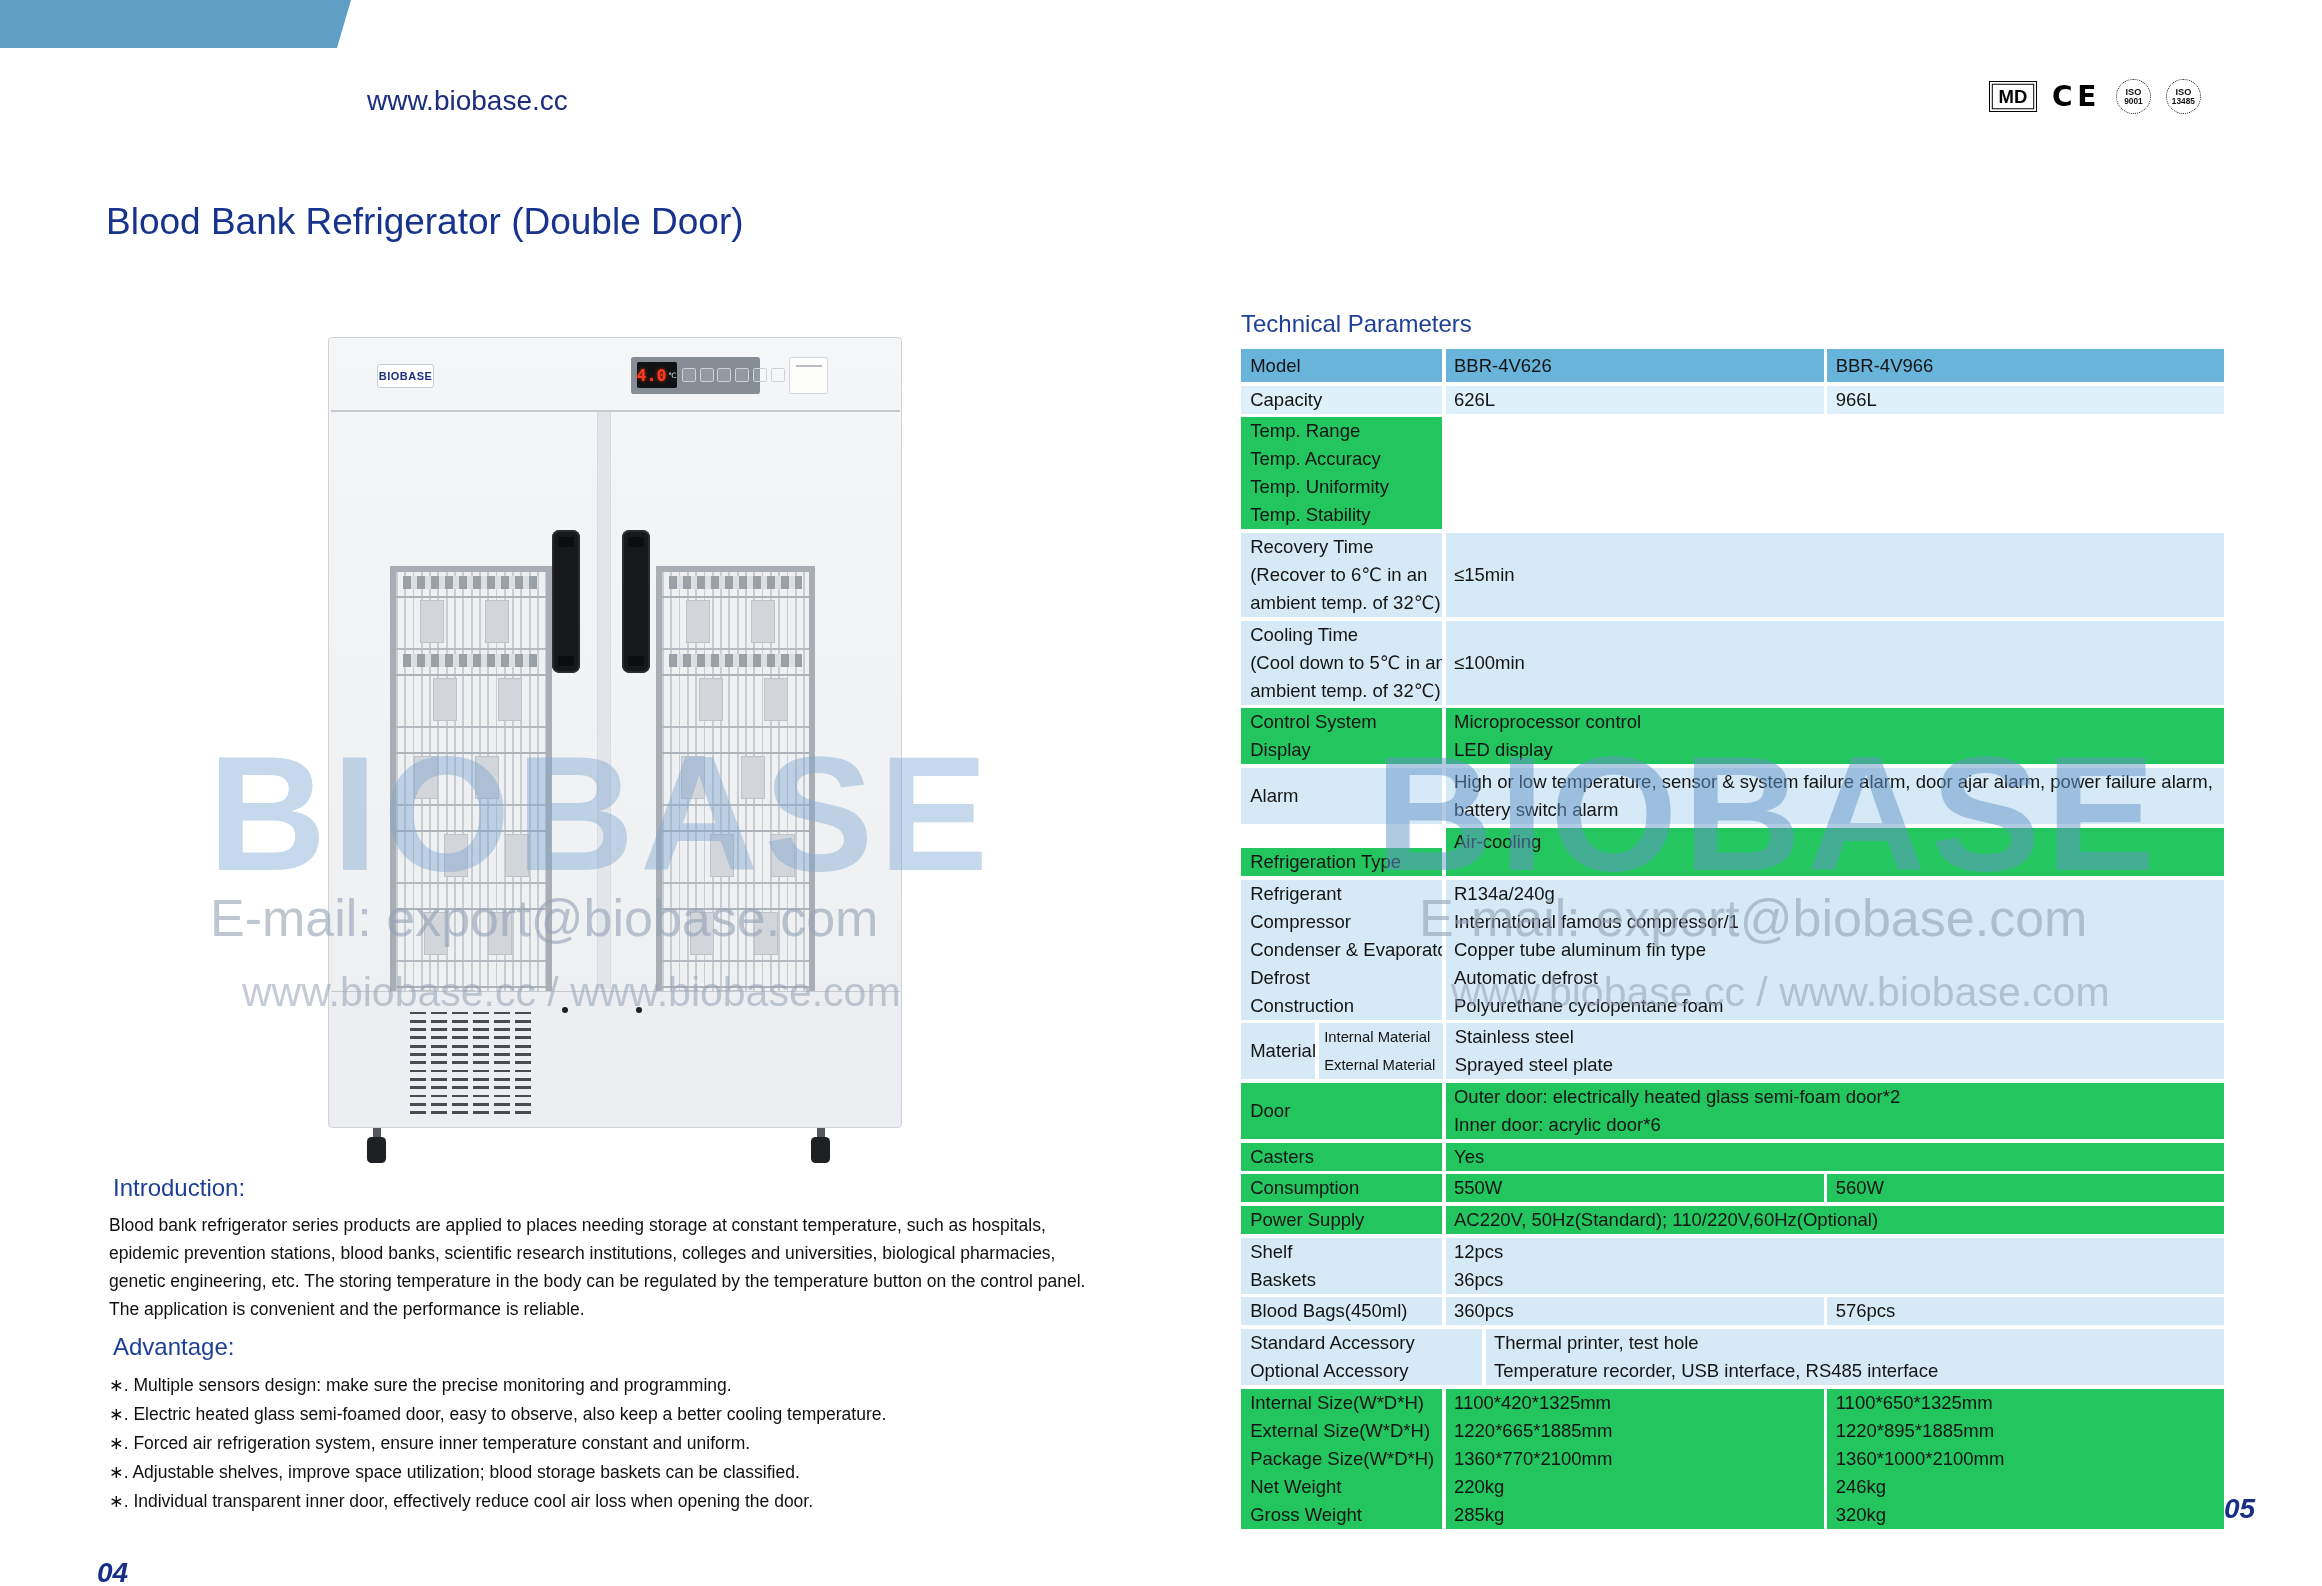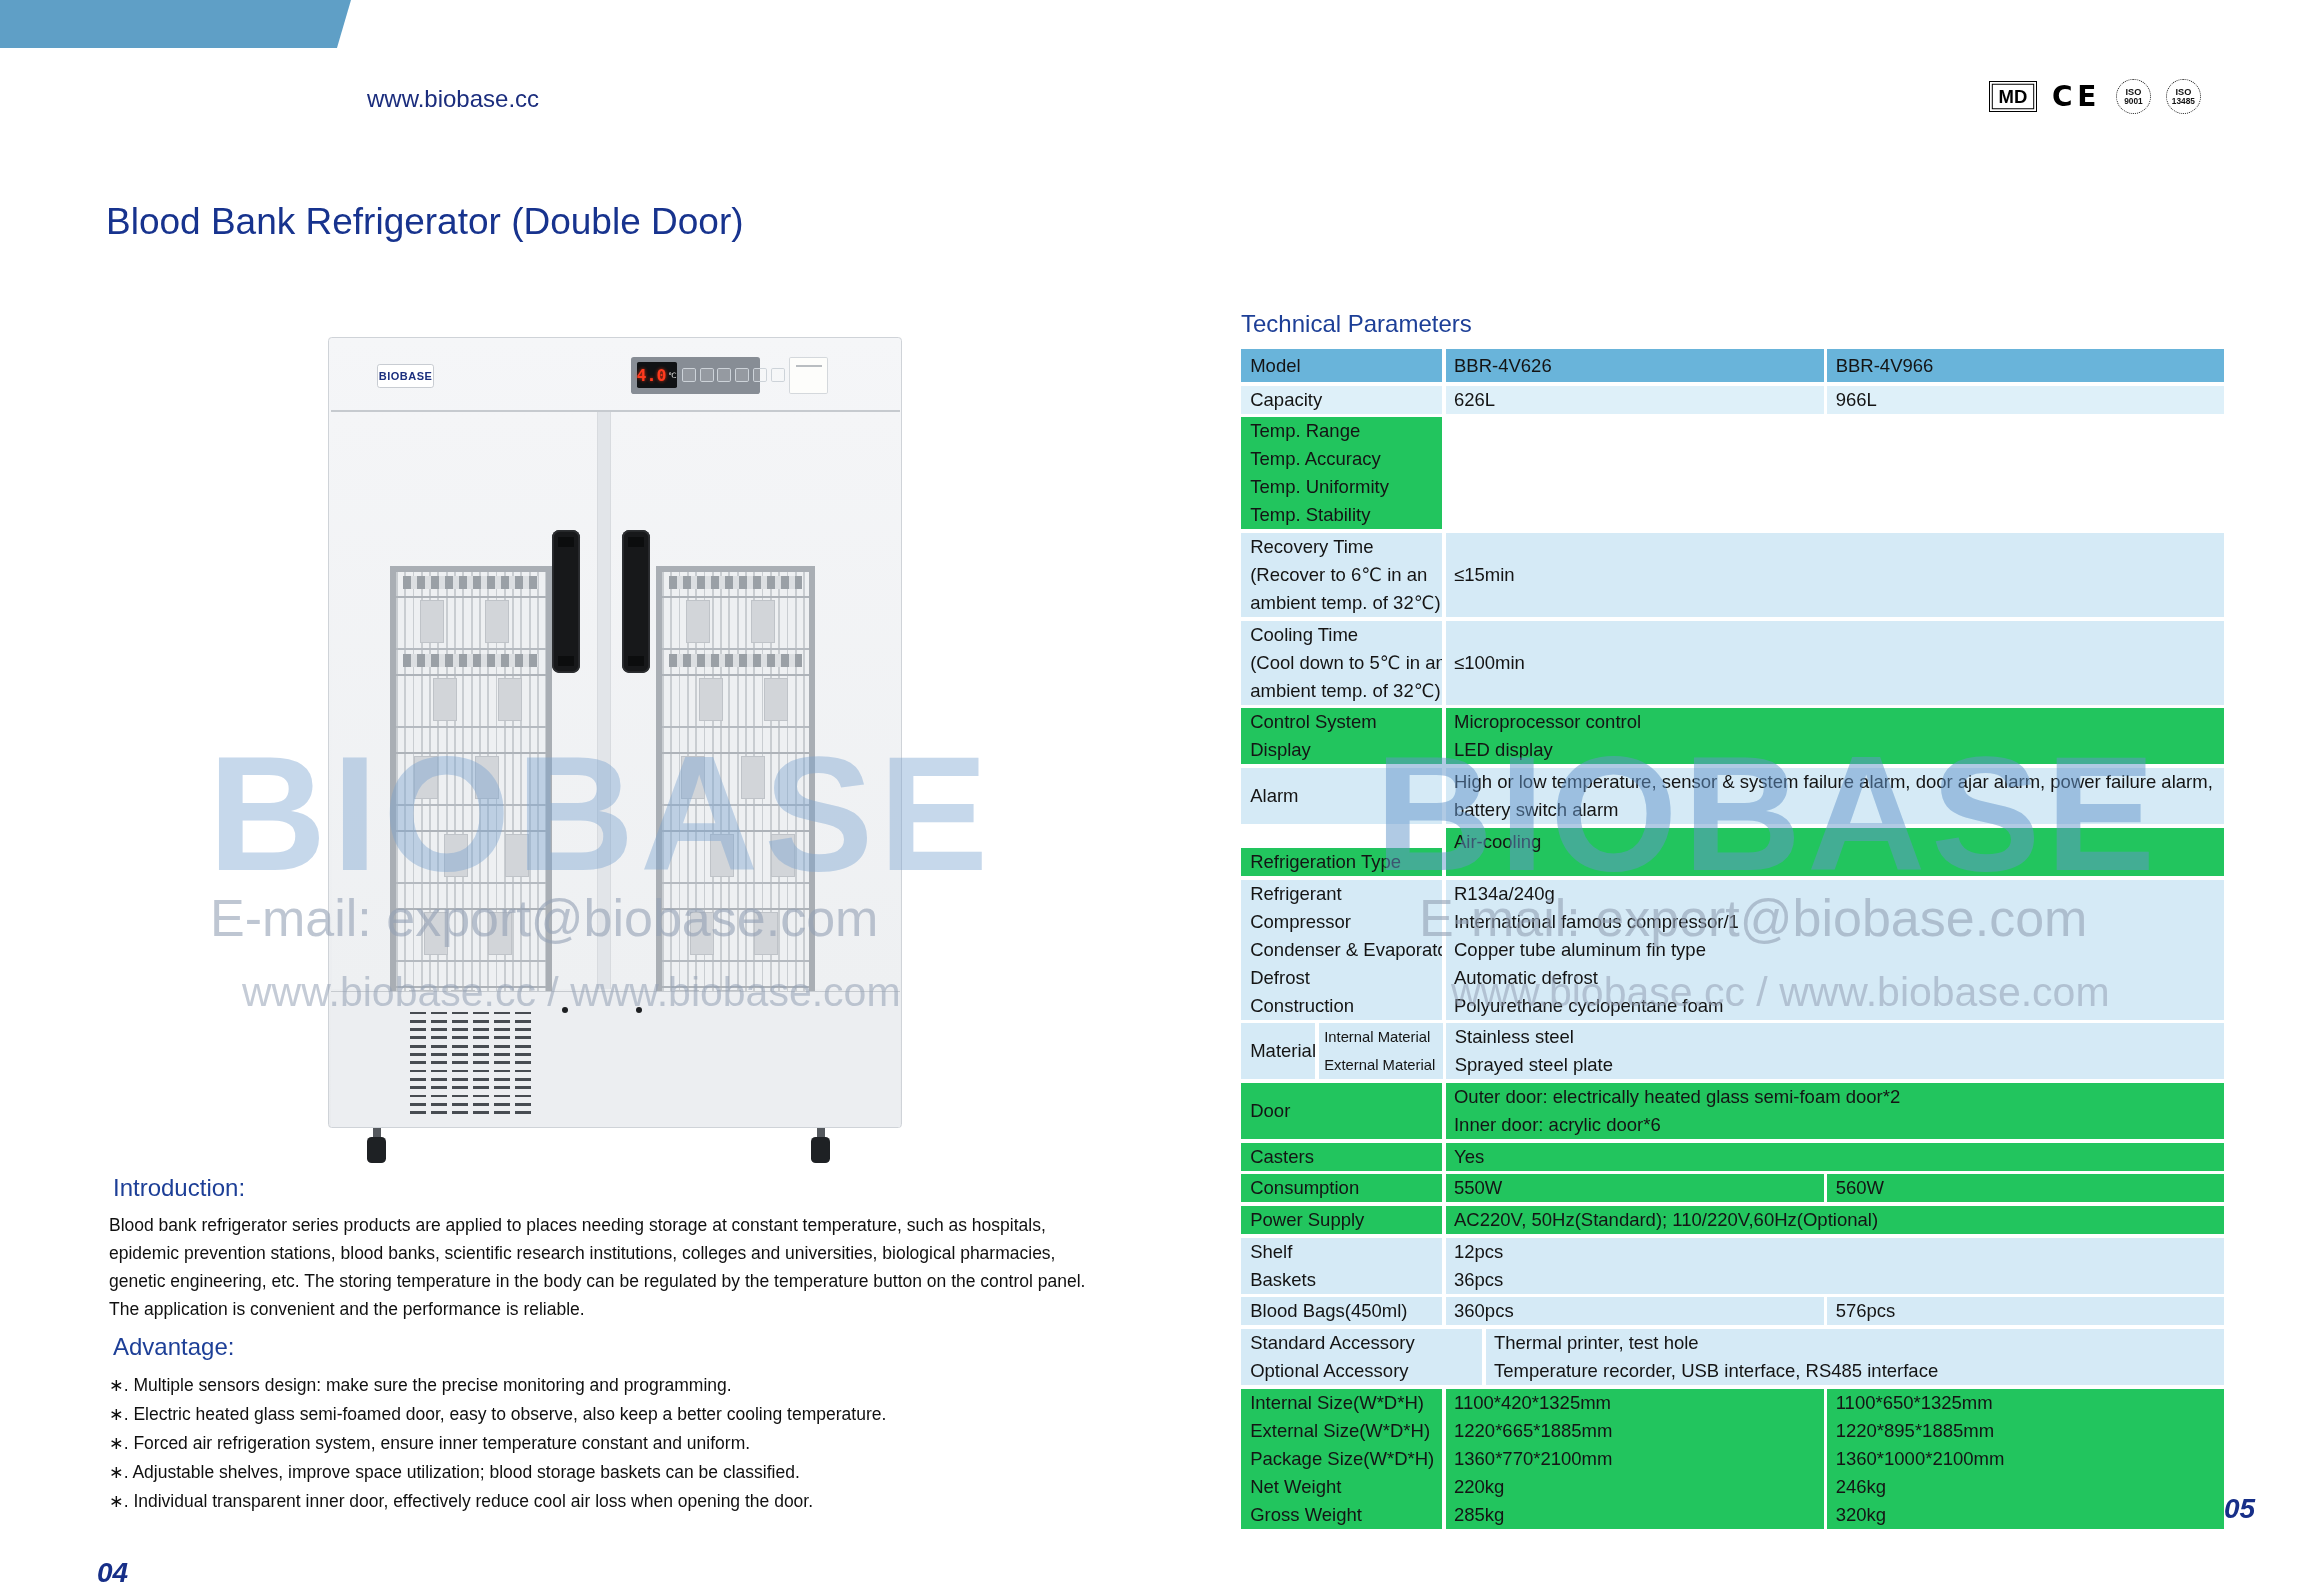--- a/index.html
+++ b/index.html
@@ -5,21 +5,21 @@
   html,body{margin:0;padding:0;background:#ffffff;}
   #page{position:relative;width:2322px;height:1587px;background:#ffffff;overflow:hidden;
         font-family:"Liberation Sans","DejaVu Sans",sans-serif;color:#141414;}
   .abs{position:absolute;}
 
   
   #banner{left:0;top:80;width:351px;height:48px;background:#5f9fc6;
           clip-path:polygon(0 0,100% 0,96% 100%,0 100%);z-index:2;}
   #brand-logo{left:109px;top:78px;width:185px;height:42px;line-height:42px;color:#fff;
               font-size:33px;font-weight:bold;letter-spacing:1.8px;z-index:3;}
-  #site-url{left:367px;top:85px;font-size:24px;color:#1b2d7d;z-index:3;}
+  #site-url{left:367px;top:85px;font-size:28px;color:#1b2d7d;z-index:3;}
 
   
   #certs{left:1989px;top:76px;width:240px;height:41px;display:flex;align-items:center;gap:15px;z-index:3;}
   .md-box{width:46px;height:29.5px;border:1.8px solid #000;box-shadow:inset 0 0 0 1.8px #fff,inset 0 0 0 2.8px #000;
           display:flex;align-items:center;justify-content:center;font-size:18.5px;font-weight:bold;color:#000;}
   .ce-mark{font-size:28px;font-weight:bold;letter-spacing:4.6px;color:#000;font-family:"DejaVu Sans",sans-serif;}
   .iso-badge{width:35px;height:35px;border-radius:50%;border:1.8px dotted #222;box-sizing:border-box;
              display:flex;flex-direction:column;align-items:center;justify-content:center;line-height:1;}
   .iso-badge .t{font-size:9.2px;font-weight:bold;color:#111;}
   .iso-badge .b{font-size:8.3px;font-weight:bold;color:#111;}

